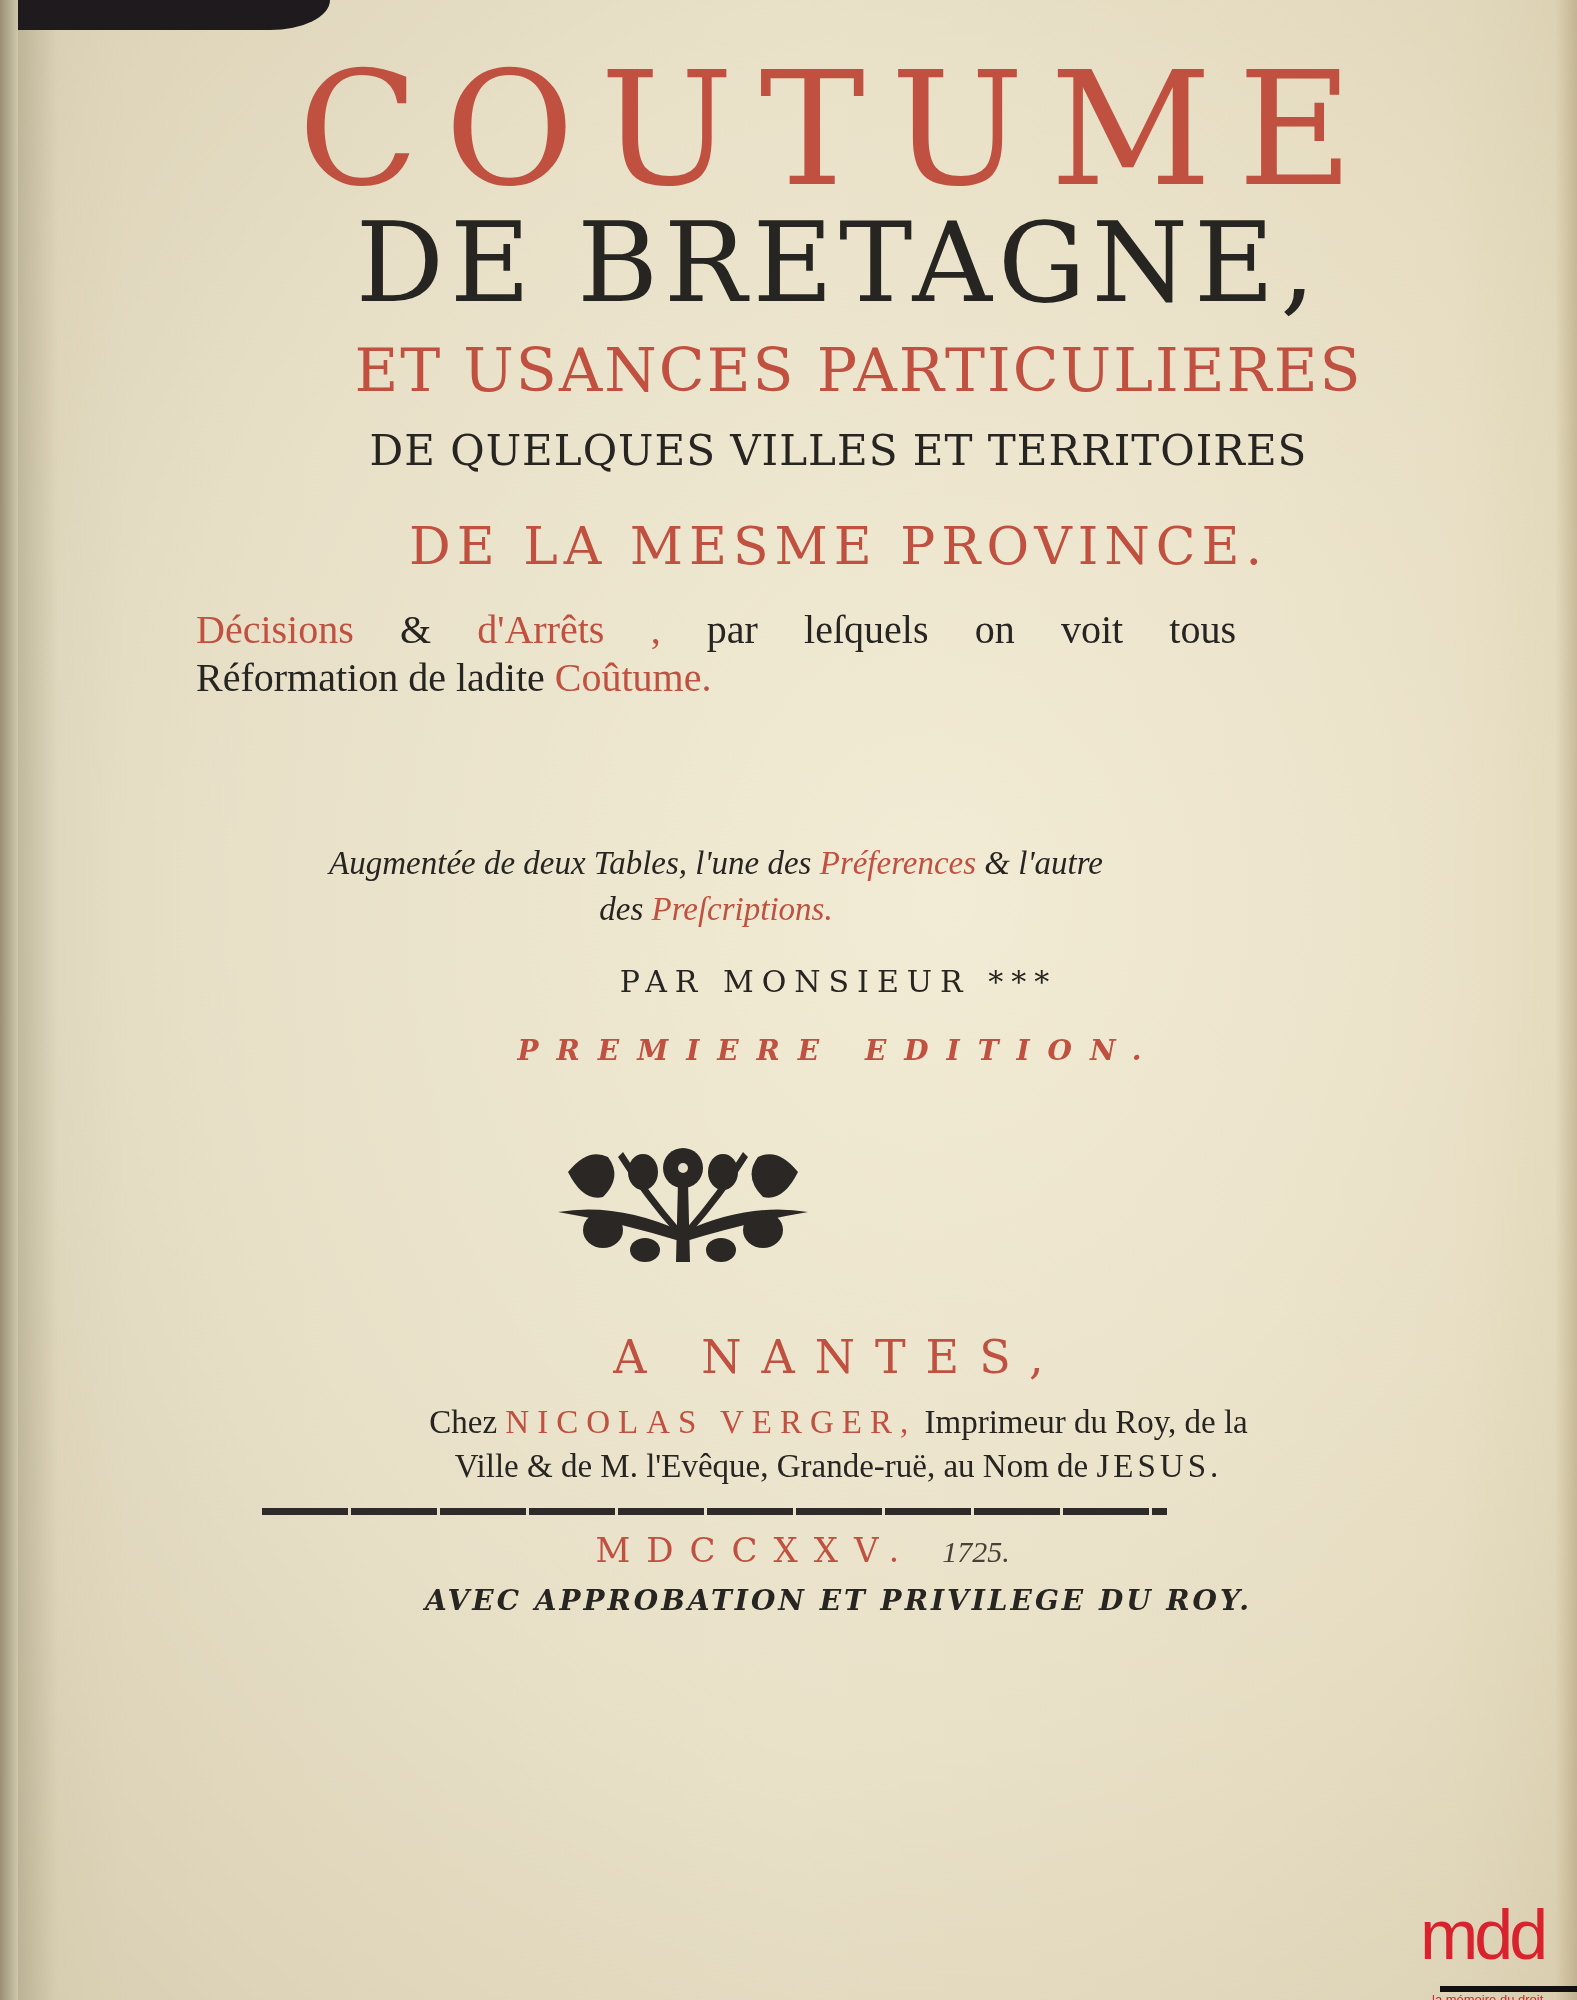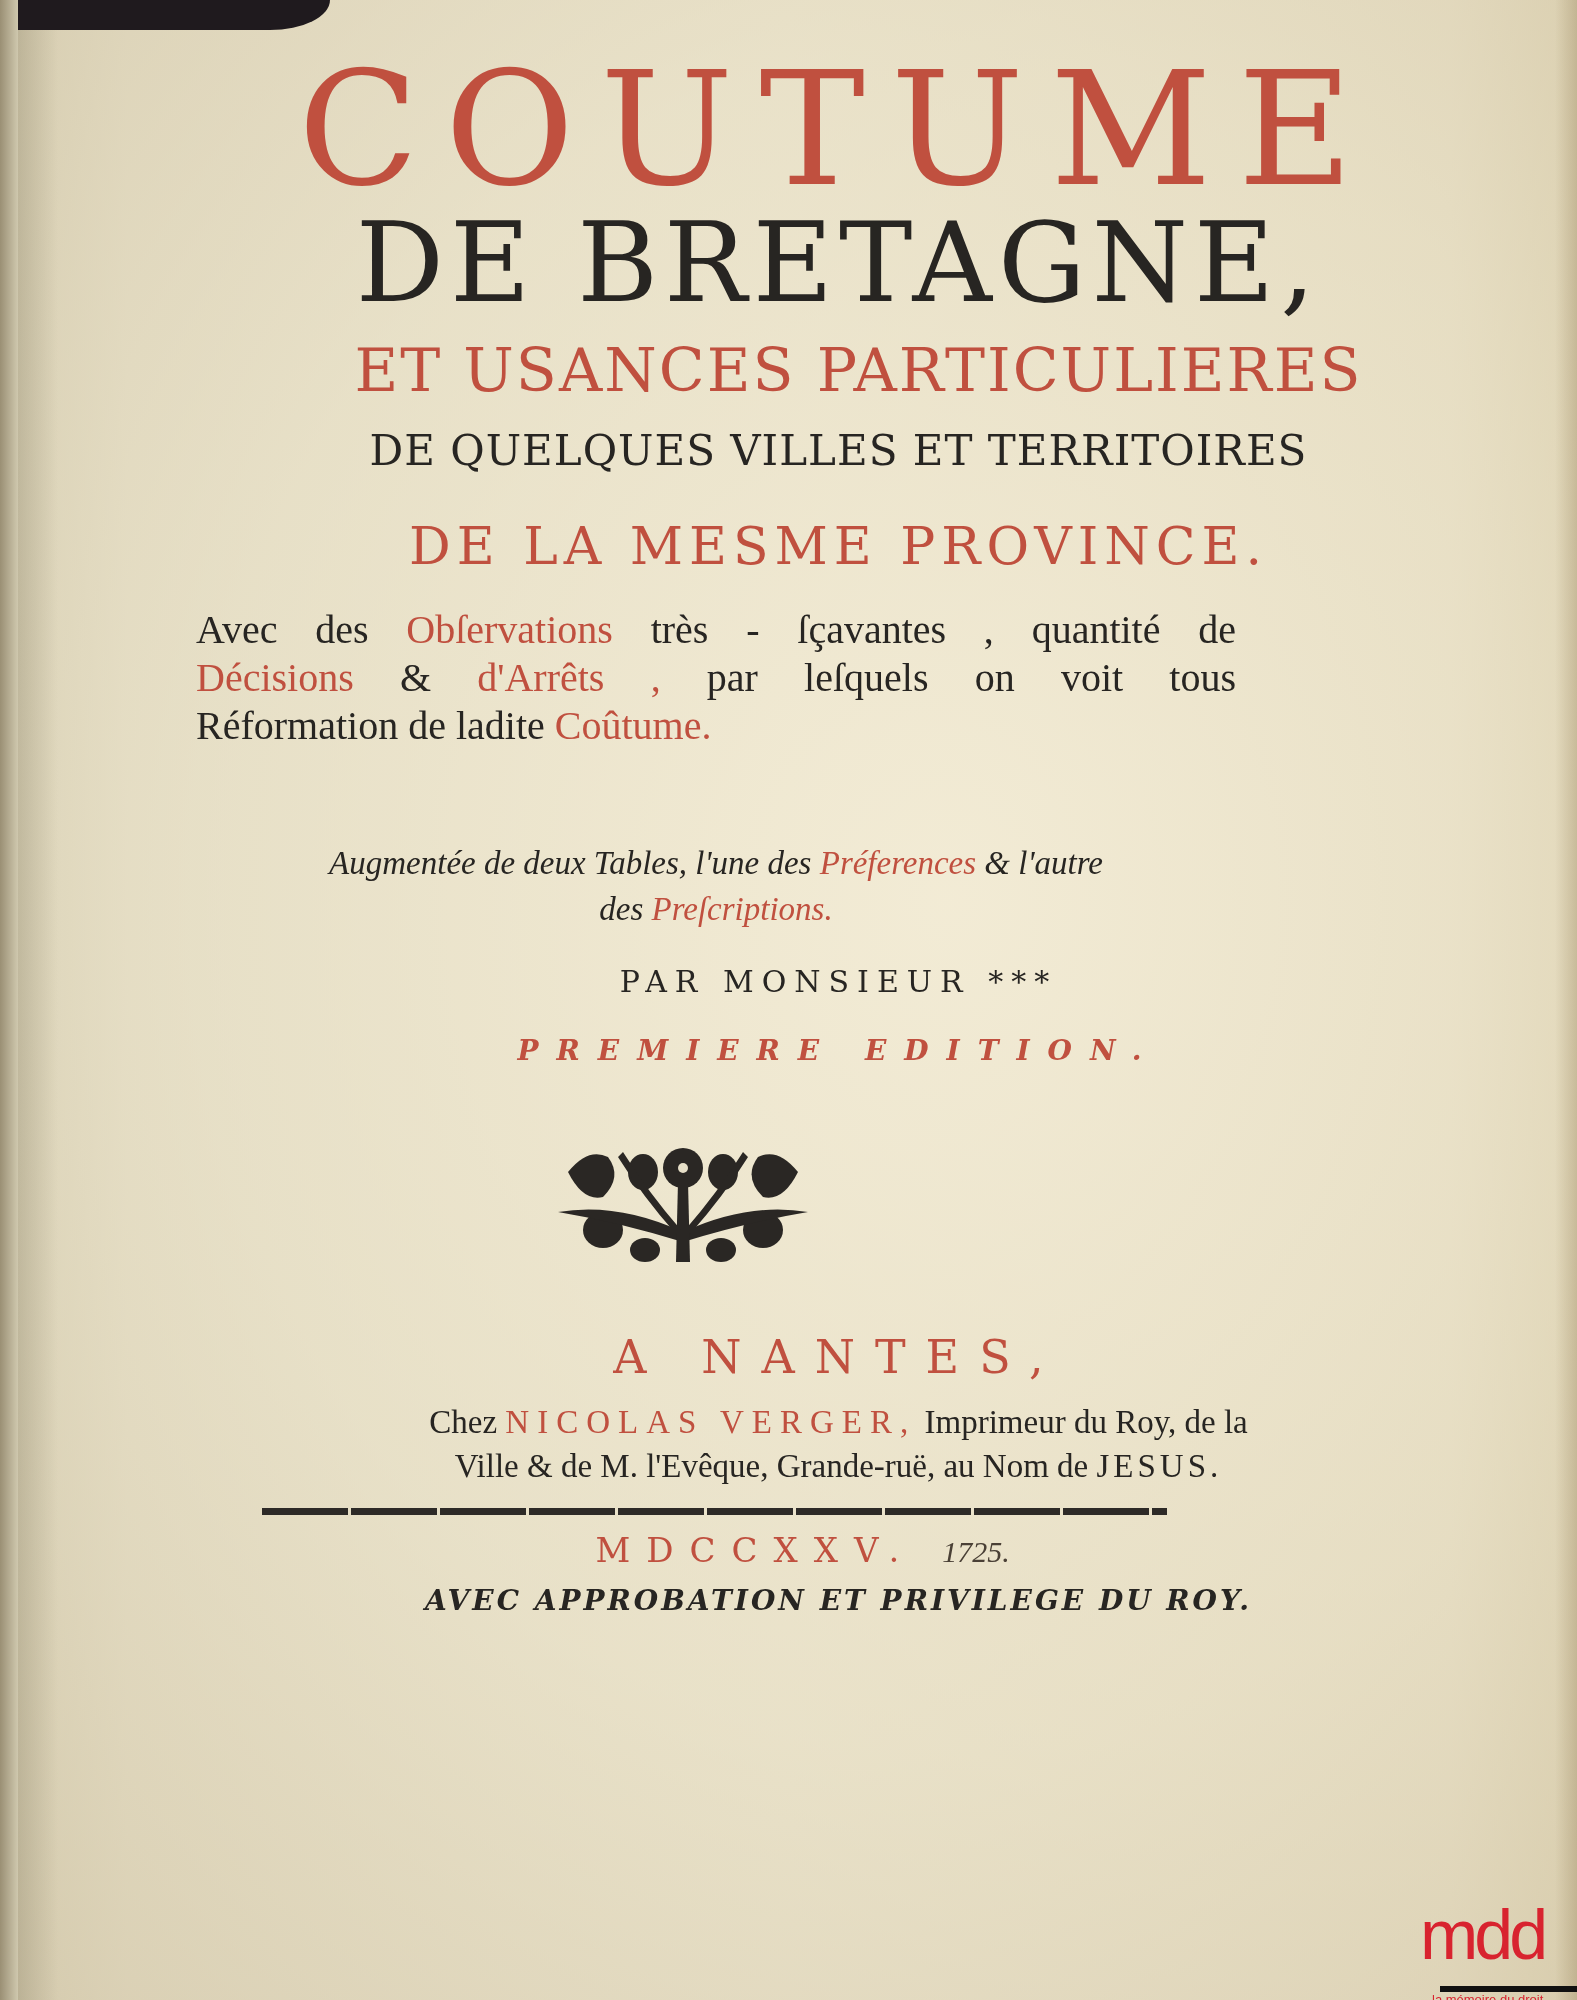--- a/index.html
+++ b/index.html
@@ -85,21 +85,20 @@
 <div class="spine-shadow"></div>
 <div class="right-edge"></div>
 
 <div class="line t1 red">COUTUME</div>
 <div class="line t2 black">DE BRETAGNE,</div>
 <div class="line t3 red">ET USANCES PARTICULIERES</div>
 <div class="line t4 black">DE QUELQUES VILLES ET TERRITOIRES</div>
 <div class="line t5 red">DE LA MESME PROVINCE.</div>
 
 <div class="para black">
-  <span class="ln"><span>Avec des </span><span class="red">Obſervations</span><span> très - ſçavantes , quantité de</span></span>
   <span class="ln"><span class="red">Décisions</span><span> &amp; </span><span class="red">d'Arrêts ,</span><span> par leſquels on voit tous</span></span>
   <span class="ln last"><span>Réformation de ladite </span><span class="red">Coûtume.</span></span>
 </div>
 
 <div class="aug black">
   <span>Augmentée de deux Tables, l'une des </span><span class="red">Préferences</span><span> &amp; l'autre</span><br>
   <span>des </span><span class="red">Preſcriptions.</span>
 </div>
 
 <div class="line par black">PAR MONSIEUR ***</div>

